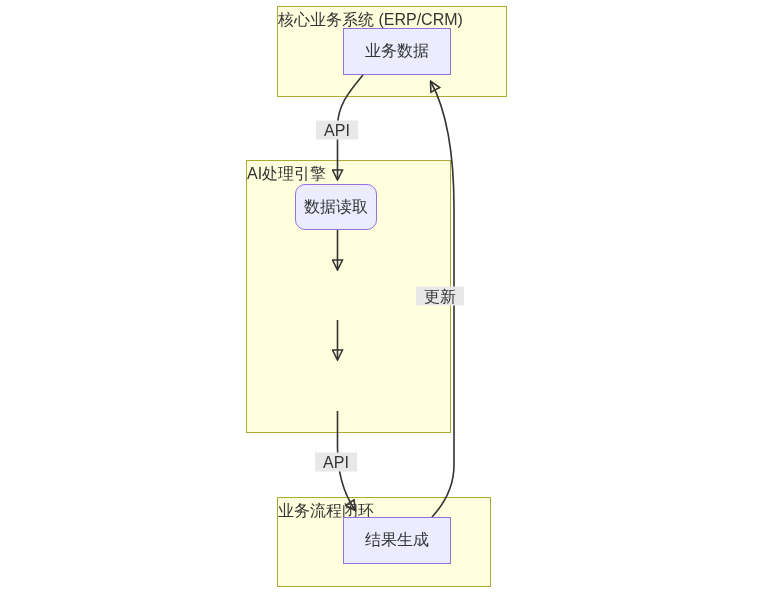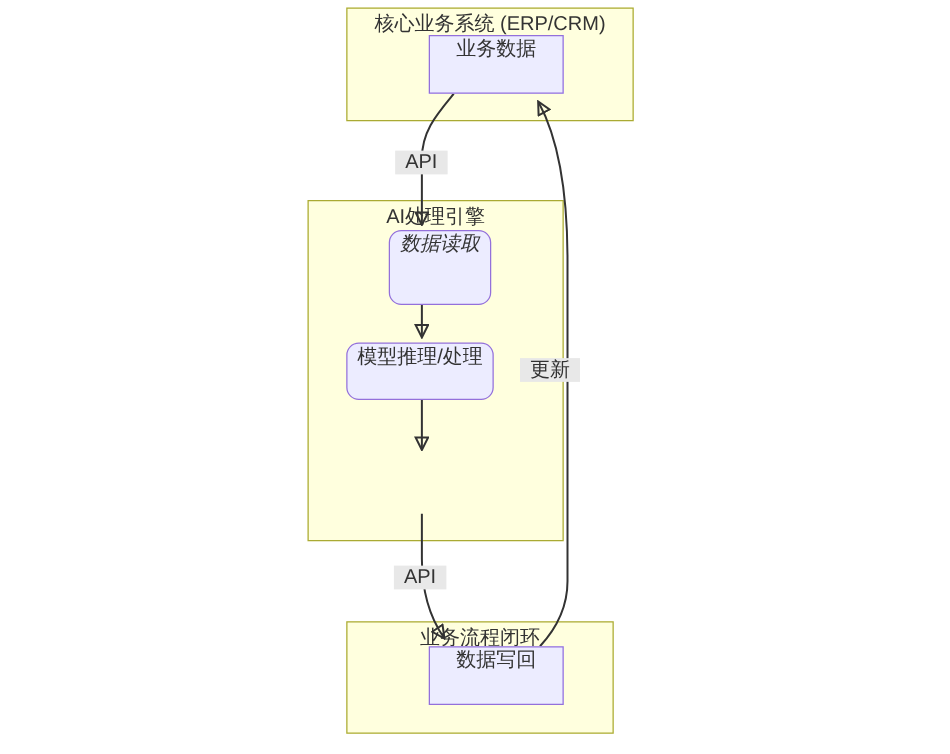--- a/index.html
+++ b/index.html
@@ -21,21 +21,21 @@
     background: #ffffde;
     border: 1px solid #aaaa33;
     box-sizing: border-box;
     z-index: 1;
   }
   .cluster-title {
     position: absolute;
     top: 3px;
     left: 0;
     width: 100%;
-    text-align: center;
+    text-align: left;
     font-size: 16px;
     line-height: 19px;
     color: #333333;
     white-space: nowrap;
   }
   .edges {
     position: absolute;
     top: 0;
     left: 0;
     z-index: 2;
@@ -44,20 +44,21 @@
     fill: none;
     stroke: #333333;
     stroke-width: 1.6px;
   }
   .node {
     position: absolute;
     background: #ececff;
     border: 1px solid #9370db;
     box-sizing: border-box;
     display: flex;
+    align-items: center;
     justify-content: center;
     font-size: 16px;
     color: #333333;
     white-space: nowrap;
     z-index: 3;
   }
   .node--rounded {
     border-radius: 10px;
   }
   .edge-label {
@@ -99,31 +100,28 @@
     <path d="M337.5,230 L337.5,269" marker-end="url(#arrowhead)"></path>
     <path d="M337.5,320 L337.5,359" marker-end="url(#arrowhead)"></path>
     <path d="M337.5,411 L337.5,447 C337.5,474 344,494 355,510" marker-end="url(#arrowhead)"></path>
     <path d="M432,517 C444,504 454,488 454,465 L454,208 C454,143 444,106 431,82" marker-end="url(#arrowhead)"></path>
   </svg>
 
   <div class="node" style="left:343px; top:28px; width:108px; height:47px;">
     <span>业务数据</span>
   </div>
 
-  <div class="node node--rounded" style="left:311px; top:184px; width:82px; height:60px;font-style:italic;">
+  <div class="node node--rounded" style="left:295px; top:184px; width:82px; height:46px;">
     <span>数据读取</span>
   </div>
 
-  <div class="node node--rounded" style="left:277px; top:274px; width:118px; height:46px;">
-    <span>模型推理/处理</span>
-  </div>
 
 
   <div class="node" style="left:343px; top:517px; width:108px; height:47px;">
-    <span>数据写回</span>
+    <span>结果生成</span>
   </div>
 
   <div class="edge-label" style="left:337px; top:130px;">API</div>
 
   <div class="edge-label" style="left:336px; top:462px;">API</div>
 
   <div class="edge-label" style="left:440px; top:296px;">更新</div>
 
 </div>
 

